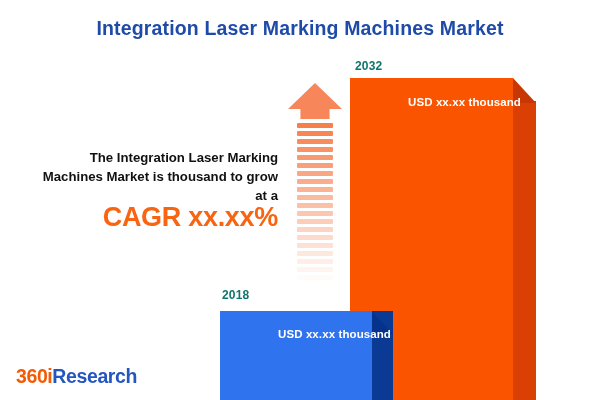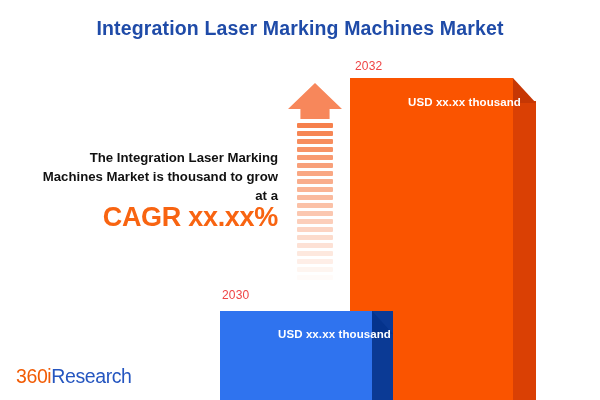--- a/index.html
+++ b/index.html
@@ -102,22 +102,22 @@
     letter-spacing: 0.1px;
     margin-left: 45px;
   }
   .bar-value.v2032 { left: 363px; top: 96px; }
   .bar-value.v2024 { left: 233px; top: 328px; }
 
   
   .year-label {
     position: absolute;
     font-size: 12px;
-    font-weight: normal;
-    color: #ef4444;
+    font-weight: bold;
+    color: #0f766e;
     letter-spacing: 0.2px;
   }
   .year-label.y2032 { left: 355px; top: 59px; }
   .year-label.y2024 { left: 222px; top: 288px; }
 
   
   .arrow-wrap {
     position: absolute;
     left: 288px;
     top: 83px;
@@ -171,42 +171,42 @@
     letter-spacing: -0.3px;
     white-space: nowrap;
   }
 
   
   .logo {
     position: absolute;
     left: 16px;
     top: 365px;
     font-size: 19.5px;
-    font-weight: normal;
+    font-weight: bold;
     letter-spacing: -0.4px;
     white-space: nowrap;
   }
   .logo .logo-360i { color: #F25C05; }
   .logo .logo-research { color: #2556C0; }
 </style>
 </head>
 <body>
 
 <div id="canvas">
 
   <div class="chart-title">Integration Laser Marking Machines Market</div>
 
   <div class="year-label y2032">2032</div>
   <div class="bar-2032-side"></div>
   <div class="bar-2032-side-inner"></div>
   <div class="bar-2032-bevel"></div>
   <div class="bar-2032-front"></div>
   <div class="bar-value v2032">USD xx.xx thousand</div>
 
-  <div class="year-label y2024">2030</div>
+  <div class="year-label y2024">2018</div>
   <div class="bar-2024-side"></div>
   <div class="bar-2024-bevel"></div>
   <div class="bar-2024-front"></div>
   <div class="bar-value v2024">USD xx.xx thousand</div>
 
   <div class="arrow-wrap">
     <div class="arrow-head"></div>
     <div class="arrow-stripes" id="arrow-stripes">
         <div class="stripe" style="background: rgb(246, 128, 76);"></div>
         <div class="stripe" style="background: rgba(246, 128, 76, 0.95);"></div>

